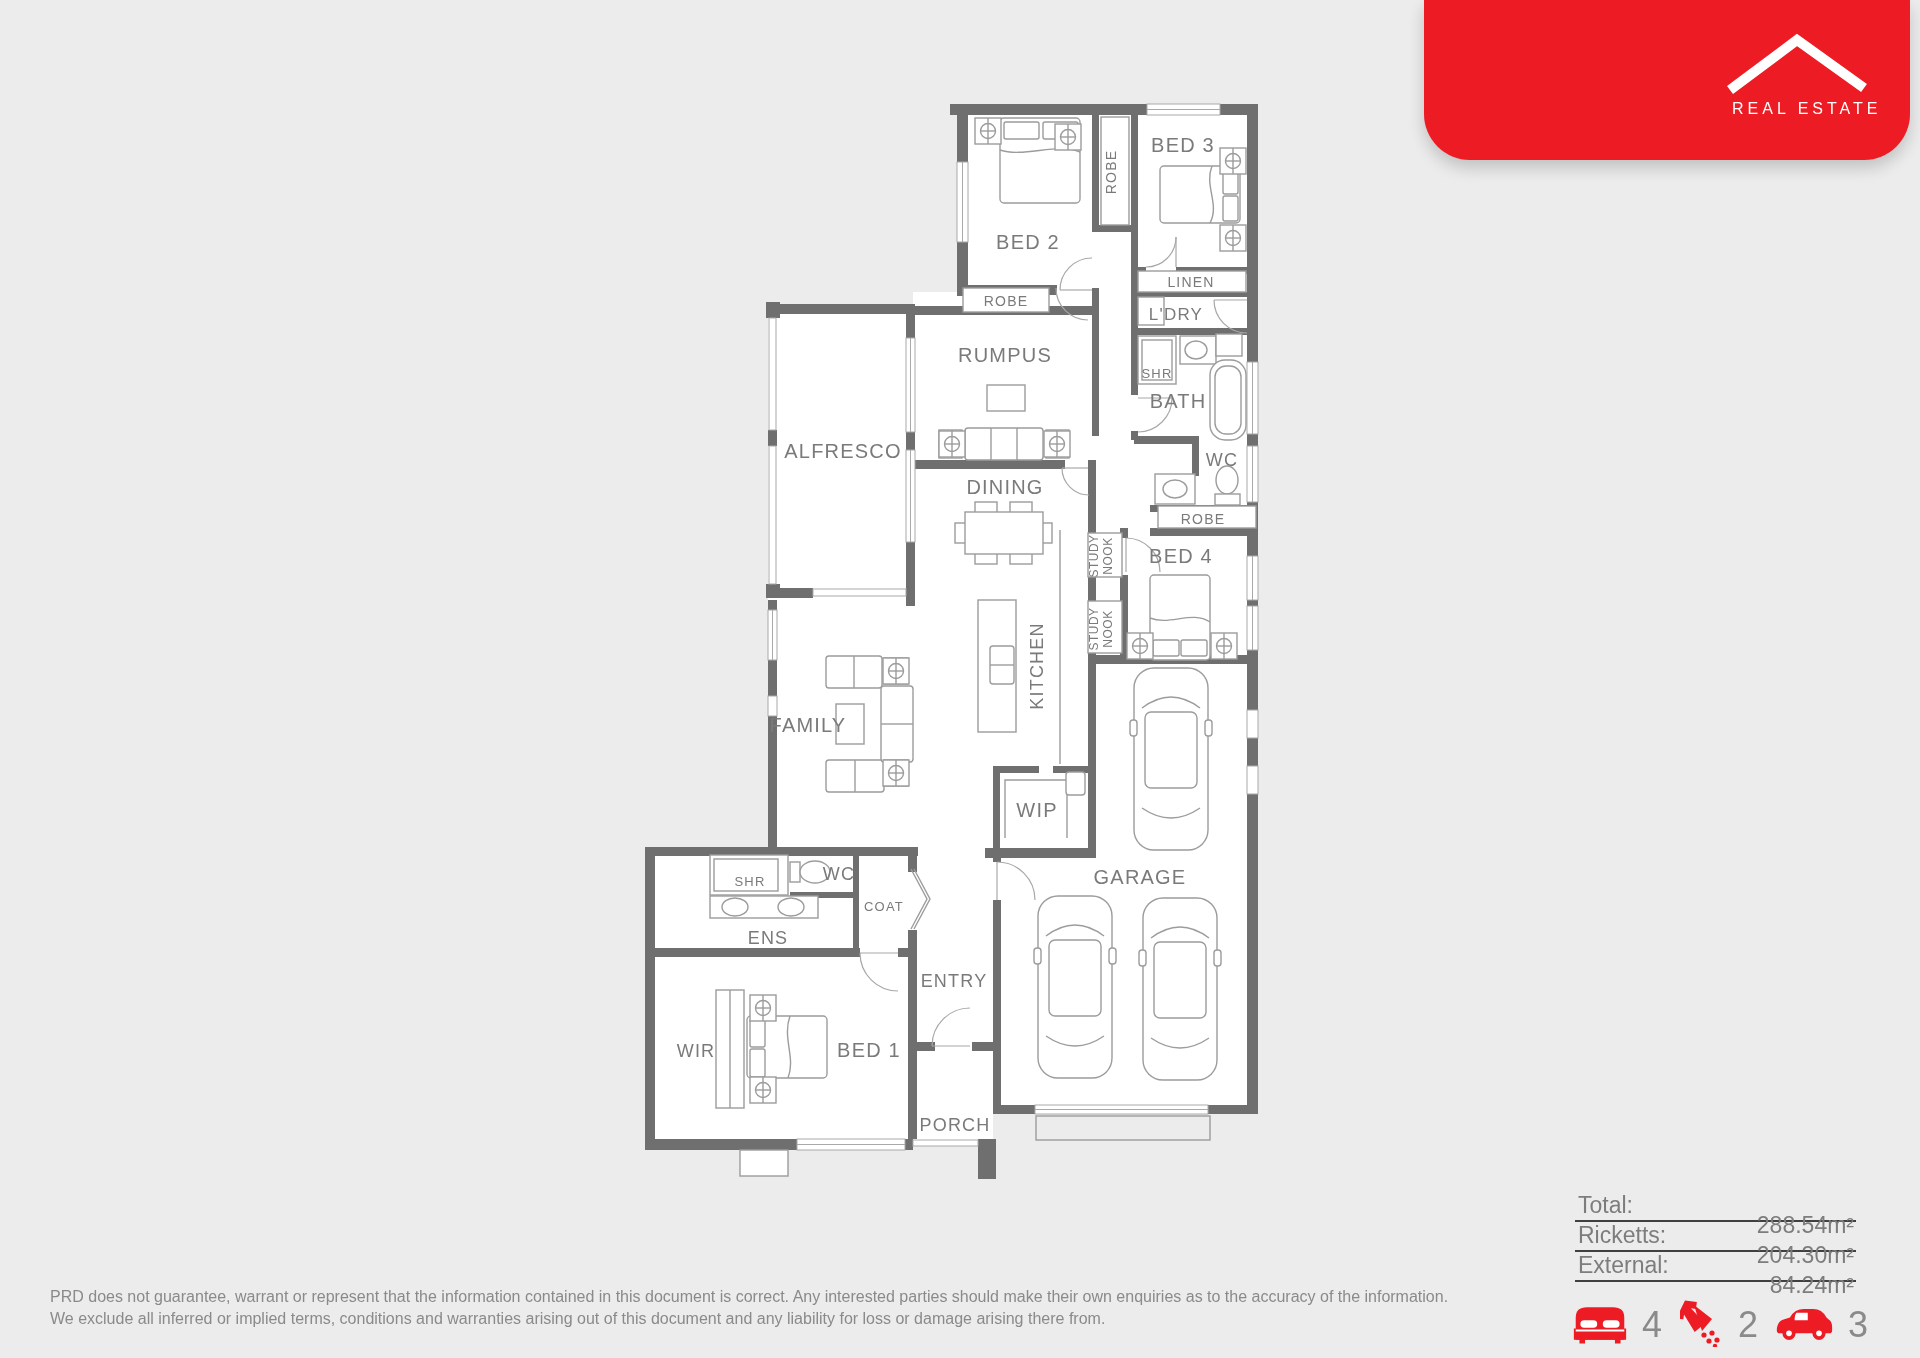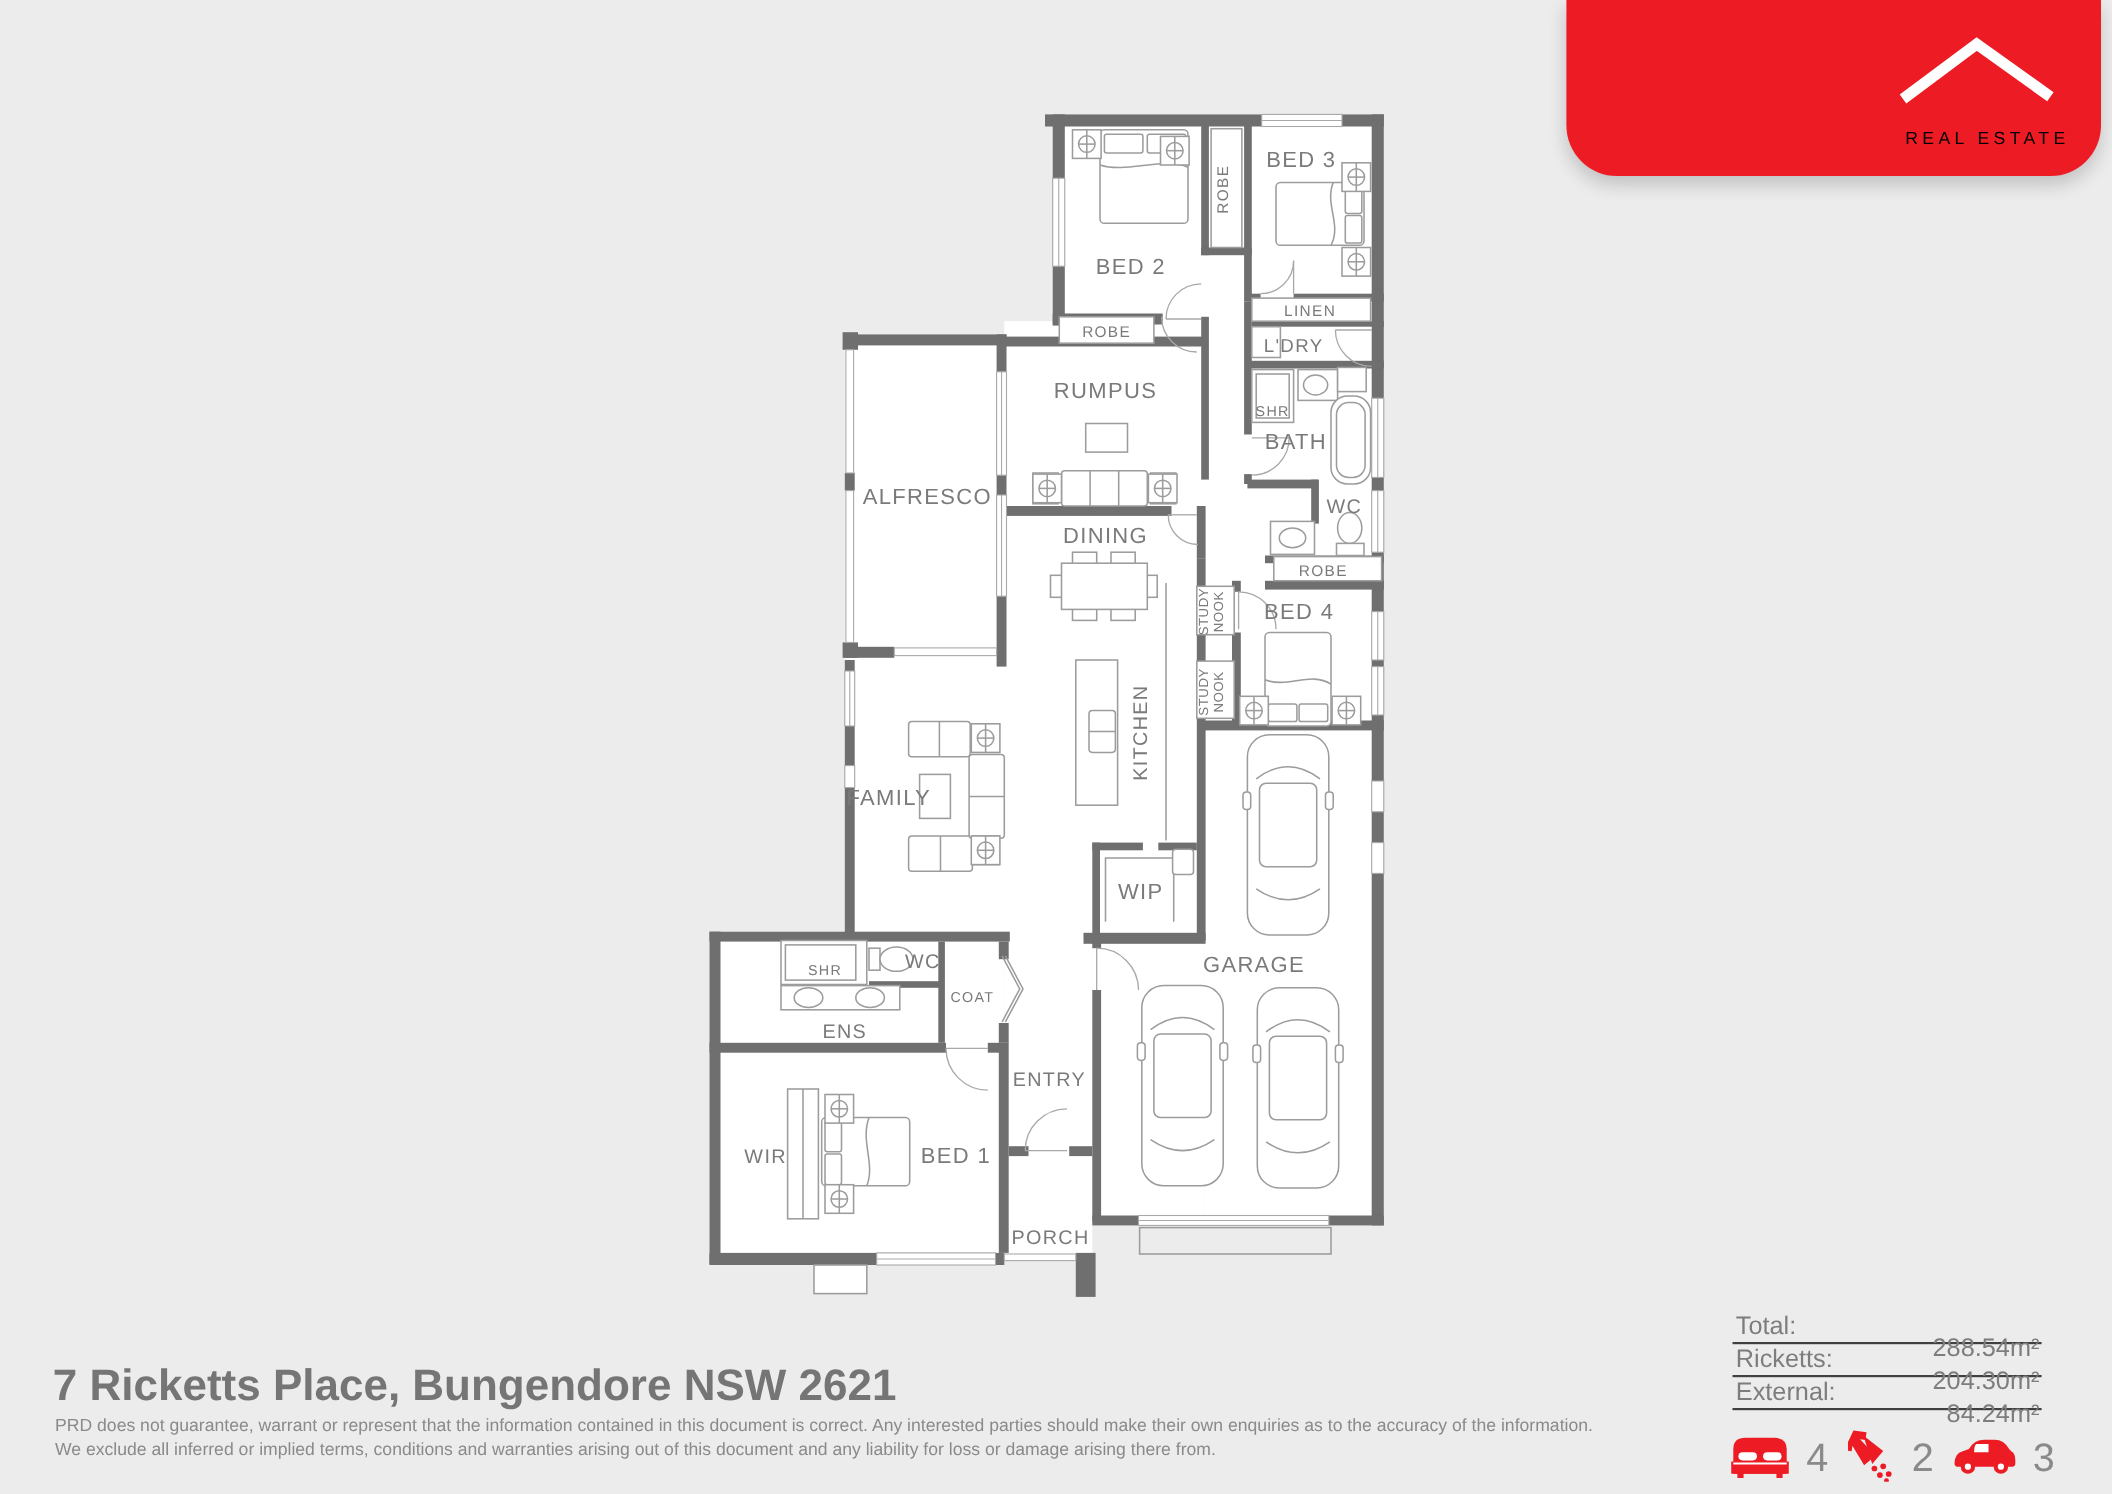--- a/index.html
+++ b/index.html
@@ -4,21 +4,21 @@
 <style>
   html,body{margin:0;padding:0;background:#ececec;}
   #page{position:relative;width:1920px;height:1358px;background:#ececec;overflow:hidden;
         font-family:"Liberation Sans",sans-serif;}
   
   #logo{position:absolute;left:1424px;top:0;width:486px;height:160px;background:#ed1c24;
         border-radius:0 0 46px 46px;box-shadow:0 8px 16px rgba(0,0,0,.18);}
   #logo .brand{position:absolute;left:62px;top:14px;color:#fff;font-size:106px;line-height:106px;
         font-weight:400;letter-spacing:2px;}
   #logo .roofwrap{position:absolute;left:300px;top:28px;width:150px;height:70px;}
-  #logo .tagline{position:absolute;left:308px;top:118px;color:#000000;font-size:16px;letter-spacing:4px;}
+  #logo .tagline{position:absolute;left:308px;top:100px;color:#ffffff;font-size:16px;letter-spacing:4px;}
   
   .w{fill:#6f6f6f;stroke:none;}
   .floor{fill:#ffffff;stroke:none;}
   .fr{fill:#ffffff;stroke:#9c9c9c;stroke-width:1.4;}
   .ln{stroke:#9c9c9c;stroke-width:1.4;fill:none;}
   .arc{stroke:#a8a8a8;stroke-width:1.2;fill:none;}
   .win{fill:#ffffff;stroke:#a9a9a9;stroke-width:1;}
   .wln{stroke:#a9a9a9;stroke-width:1;}
   text{fill:#7a7a7a;letter-spacing:1.2px;}
   .t20{font-size:20px;} .t19{font-size:18px;} .t17{font-size:17px;}
@@ -335,21 +335,20 @@
 
   <div id="logo">
     <div class="roofwrap">
       <svg width="150" height="70" viewBox="0 0 150 70">
         <path d="M6,62 L73,12 L140,60" fill="none" stroke="#ffffff" stroke-width="10"></path>
       </svg>
     </div>
     <div class="tagline">REAL ESTATE</div>
   </div>
 
-  <div id="address">7 Ricketts Place, Bungendore NSW 2621</div>
   <div id="disc2" class="disc">We exclude all inferred or implied terms, conditions and warranties arising out of this document and any liability for loss or damage arising there from.</div>
   <div id="disc1" class="disc">PRD does not guarantee, warrant or represent that the information contained in this document is correct. Any interested parties should make their own enquiries as to the accuracy of the information.</div>
 
   <div id="areas">
     <div class="arow">
       <span class="al">Total:</span>
       <span class="av">288.54m²</span>
     </div>
     <div class="arow">
       <span class="al">Ricketts:</span>

